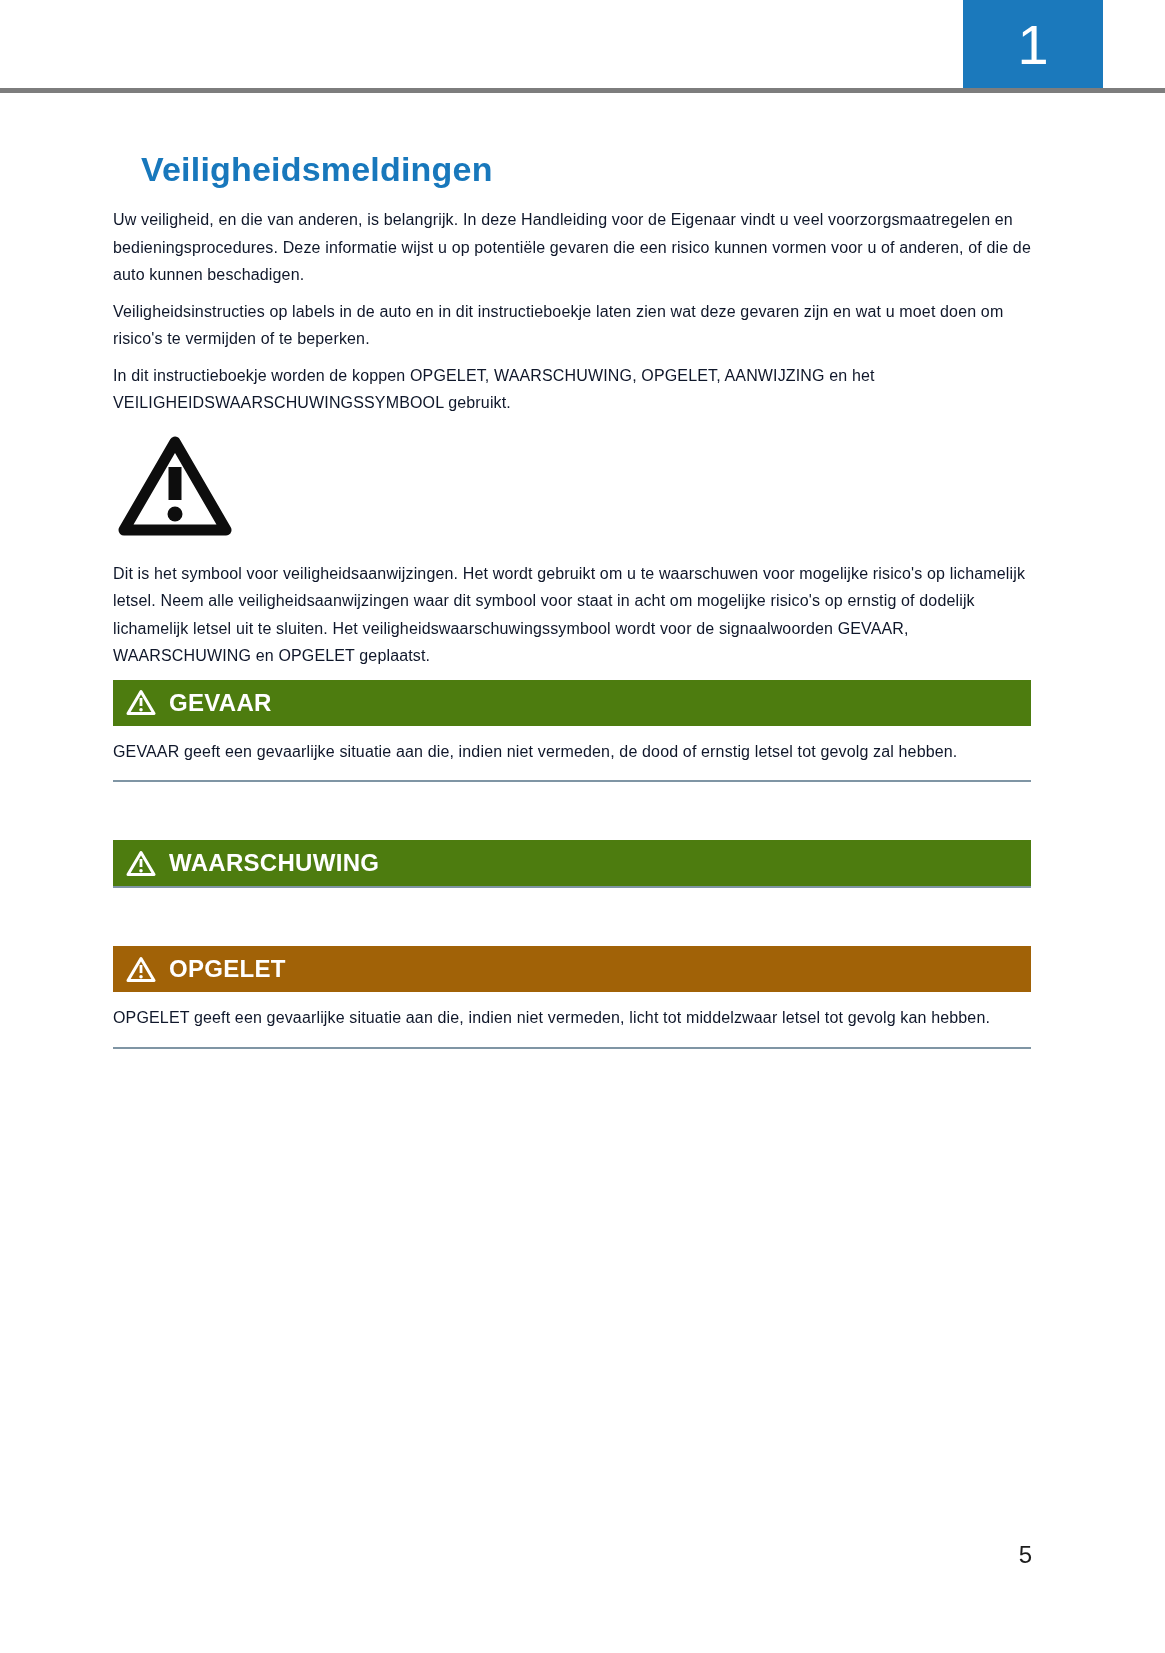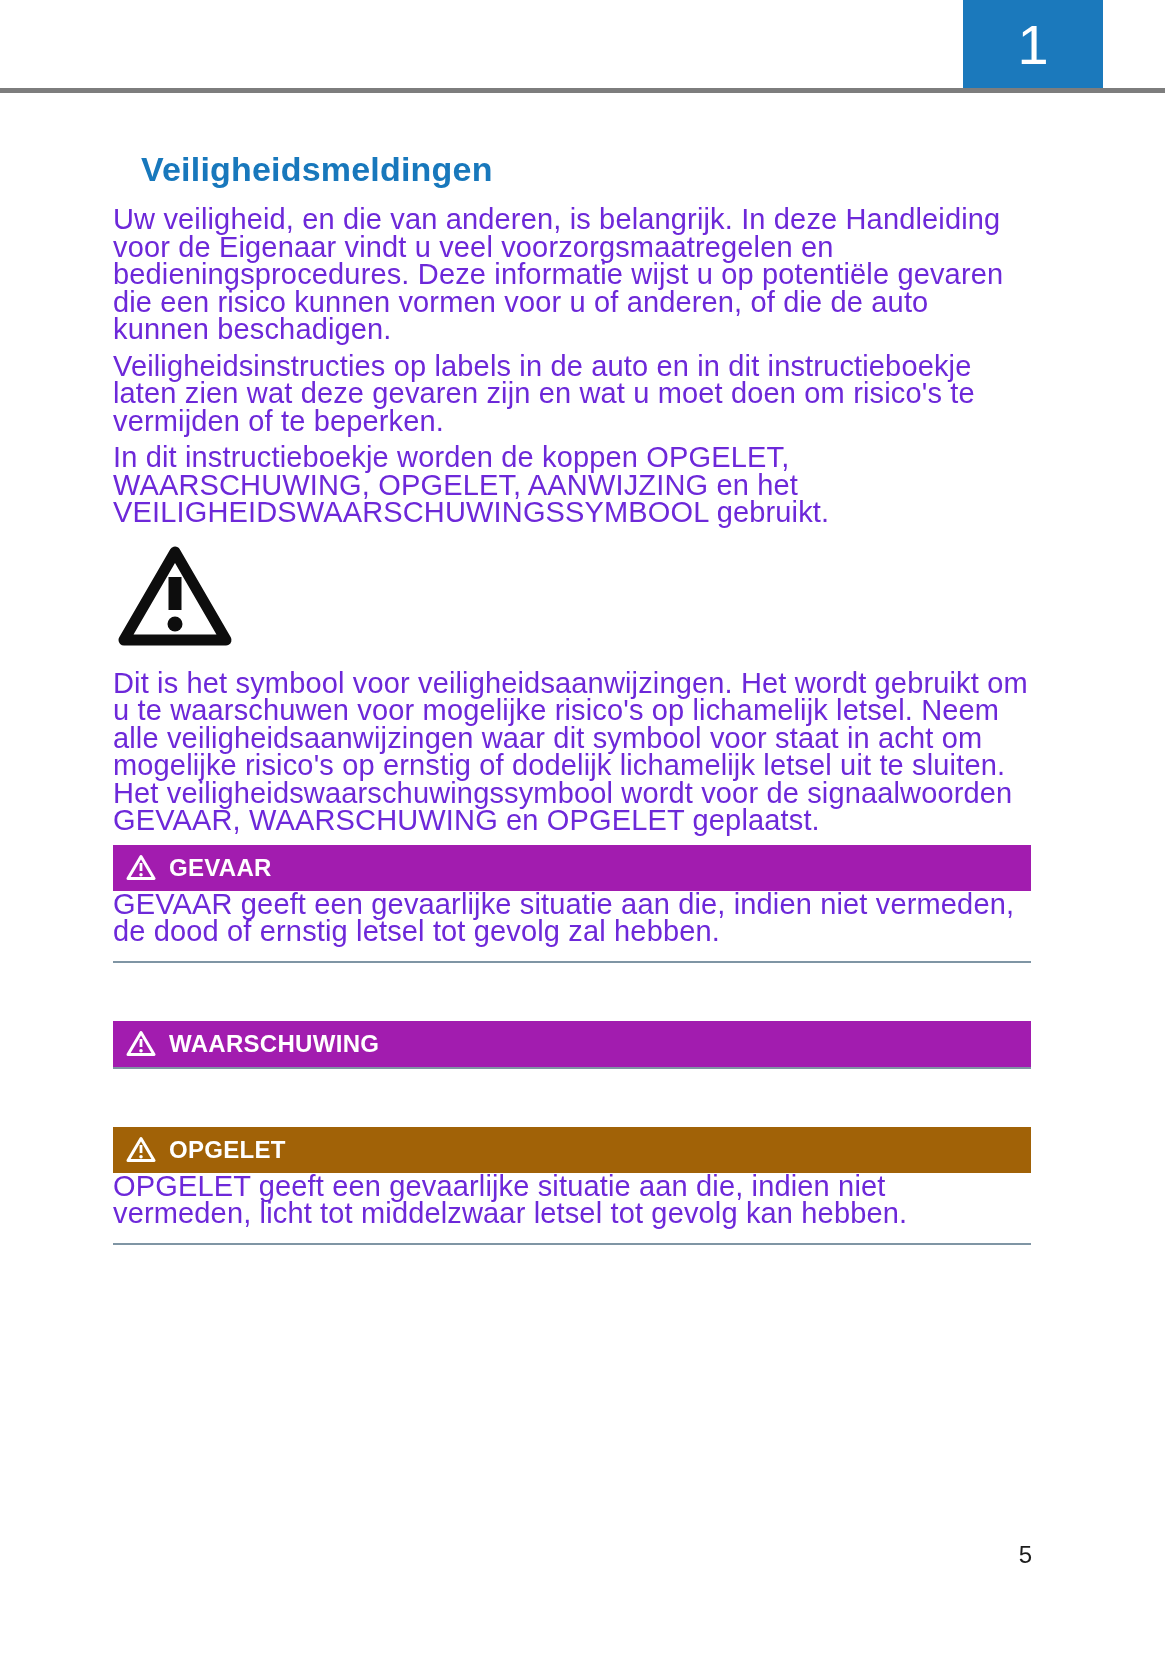--- a/index.html
+++ b/index.html
@@ -30,45 +30,45 @@
   }
   h1.page-title {
     color:#1878bc;
     font-size:34px;
     font-weight:bold;
     letter-spacing:0.2px;
     margin-bottom:17px;
     margin-left:28px;
   }
   p.body {
-    font-size:29px;
+    font-size:16px;
     line-height:27.5px;
     letter-spacing:0.15px;
     margin-bottom:9px;
-    color:#6d28d9;
+    color:#0f172a;
   }
   .big-symbol {
     margin:15px 0 20px 2px;
     width:120px; height:108px;
   }
   .notice { margin-top:10px; }
   .notice-banner {
     height:46px;
     display:flex; align-items:center;
     gap:13px;
     padding-left:13px;
     color:#ffffff;
     font-weight:bold;
     font-size:24px;
     letter-spacing:0.3px;
   }
   .notice-banner.style-danger,
-  .notice-banner.style-warning { background:#a21caf; }
+  .notice-banner.style-warning { background:#4d7c0f; }
   .notice-banner.style-caution { background:#a16207; }
-  .notice p.body { margin-bottom:15px; }
+  .notice p.body { margin-top:12px; margin-bottom:15px; }
   .notice-rule {
     height:2px;
     background:#7f95a4;
     margin-bottom:58px;
   }
   .page-number {
     position:absolute;
     top:1541px;
     left:1010px;
     width:22px;

